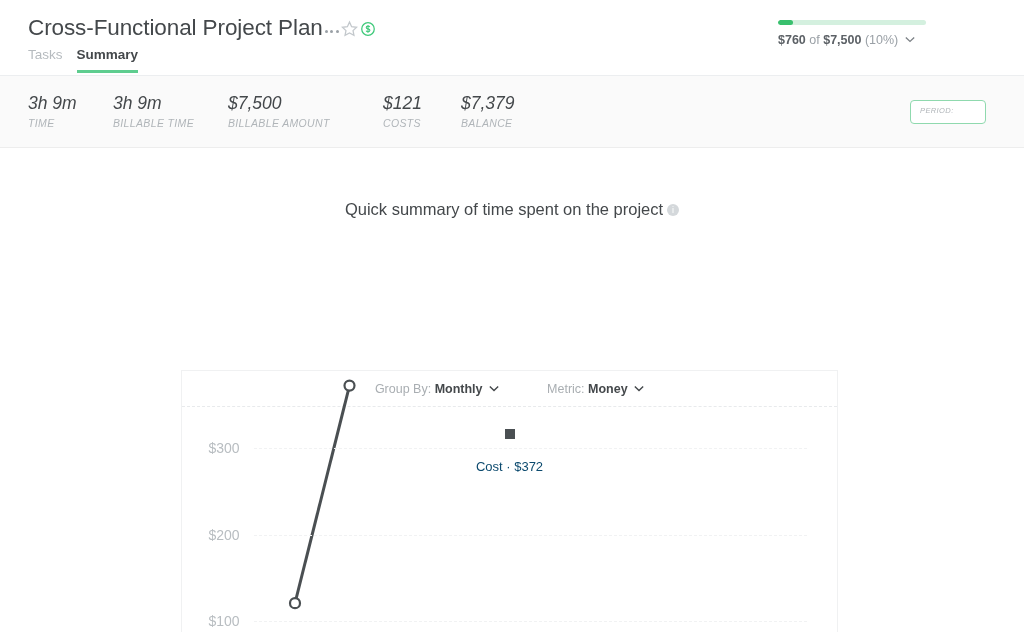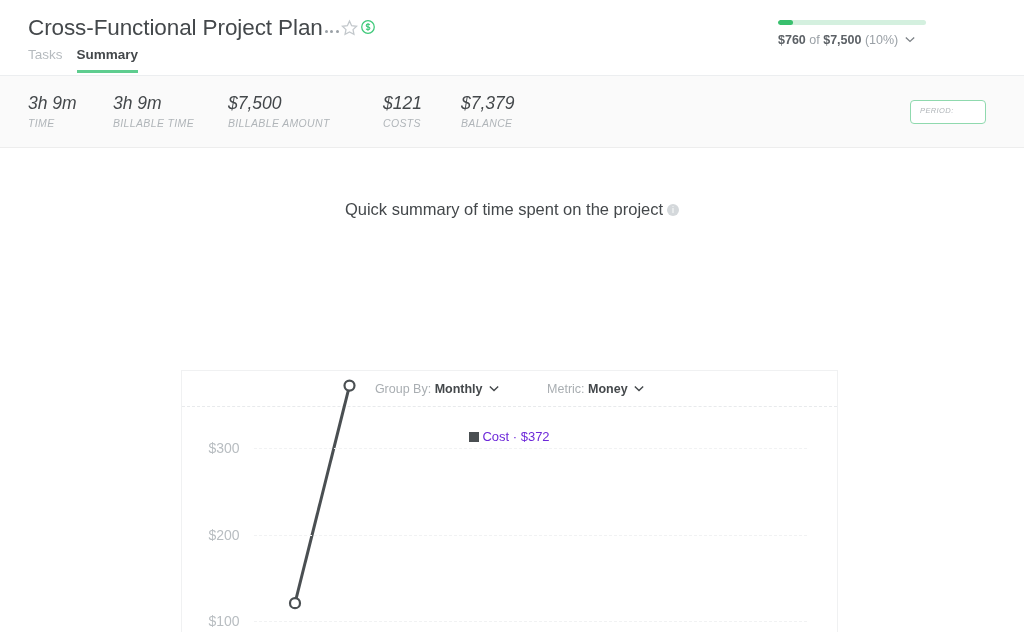--- a/index.html
+++ b/index.html
@@ -12,21 +12,21 @@
   }
 
   
   .header {
     position: relative;
     height: 76px;
     background: #ffffff;
     border-bottom: 1px solid #eceef0;
   }
   .title-row {
-    display: flex; 
+    display: flex; align-items: center;
     gap: 2px;
     padding: 14px 0 0 28px;
   }
   .proj-title {
     font-size: 22.5px;
     font-weight: 400;
     color: #44484b;
     letter-spacing: -0.1px;
     line-height: 28px;
   }
@@ -172,24 +172,25 @@
     height: 36px;
     border-bottom: 1px dashed #e8eaec;
     display: flex; align-items: center; justify-content: center;
     gap: 48px;
   }
   .ctrl { font-size: 12.5px; color: #a9aeb2; white-space: nowrap; }
   .ctrl b { color: #44484b; font-weight: bold; }
 
   .legend {
     display: flex; align-items: center; justify-content: center;
-    gap: 3px;
+    gap: 20px;
     margin-top: 22px;
     font-size: 13px;
-    color: #6d28d9;
+    color: #0c4a6e;
+    flex-direction: column;
   }
   .legend-swatch {
     width: 10px; height: 10px;
     background: #4a4f52;
     display: inline-block;
   }
 
   
   .plot {
     position: absolute;

